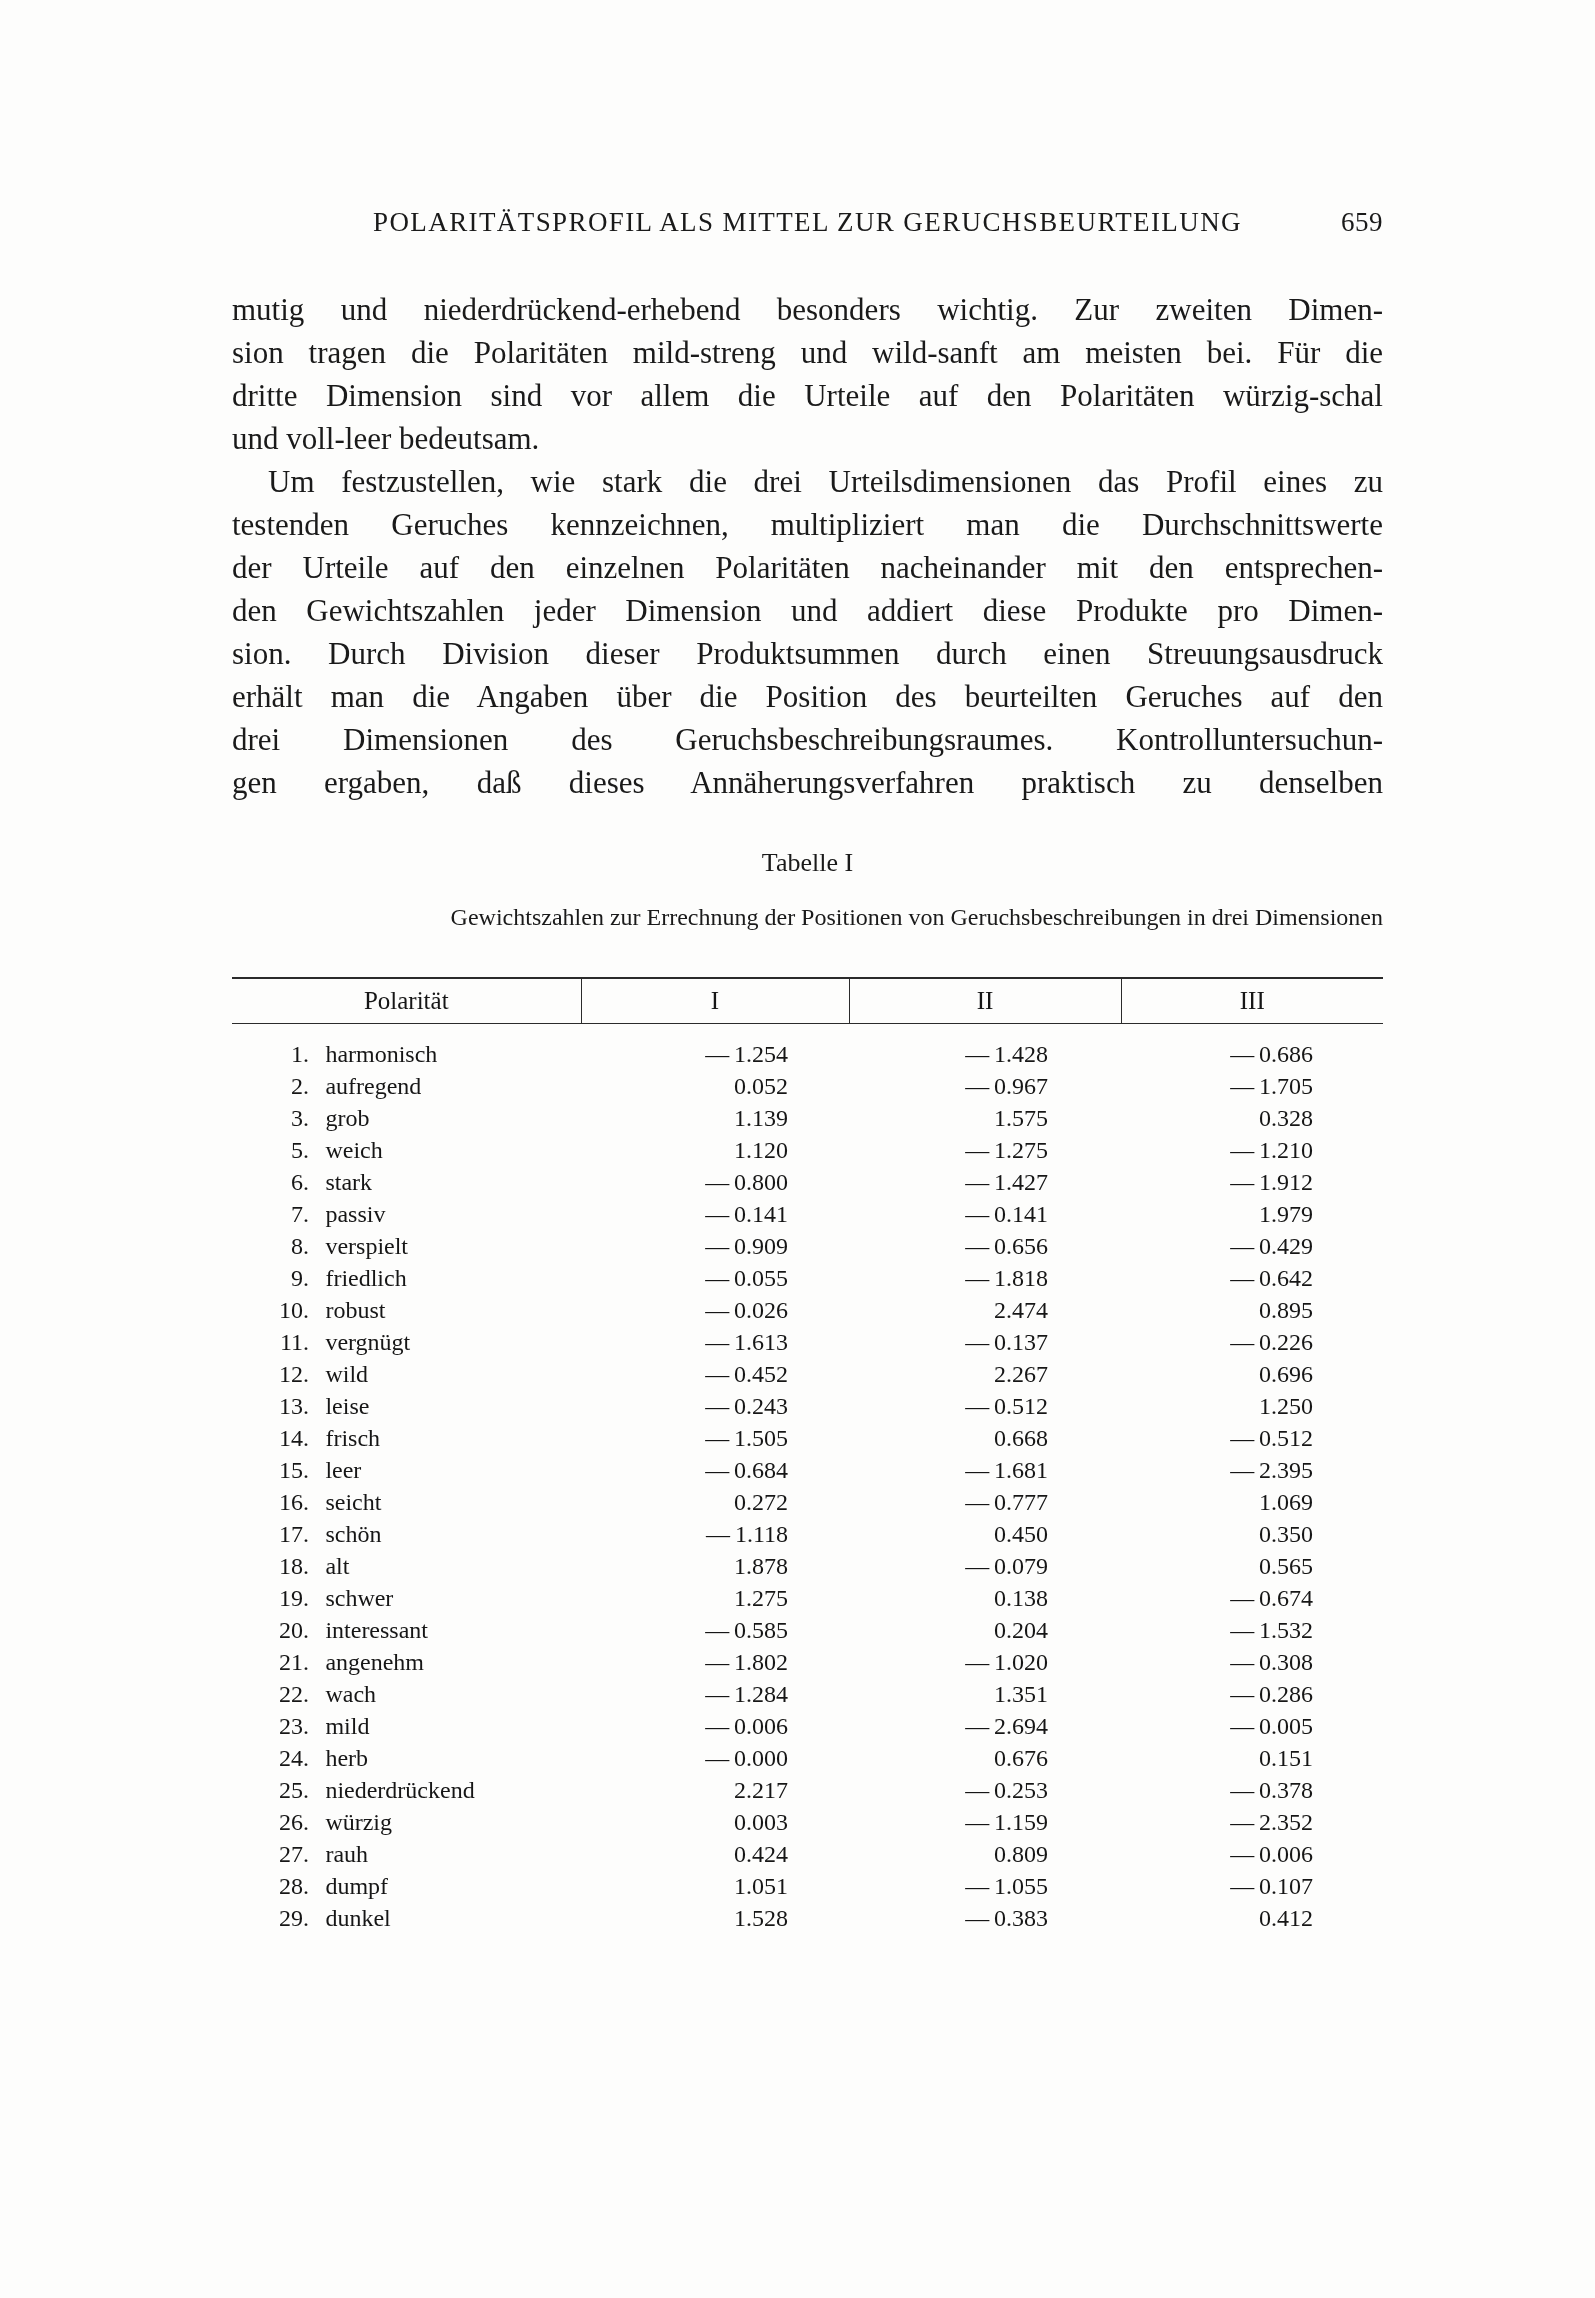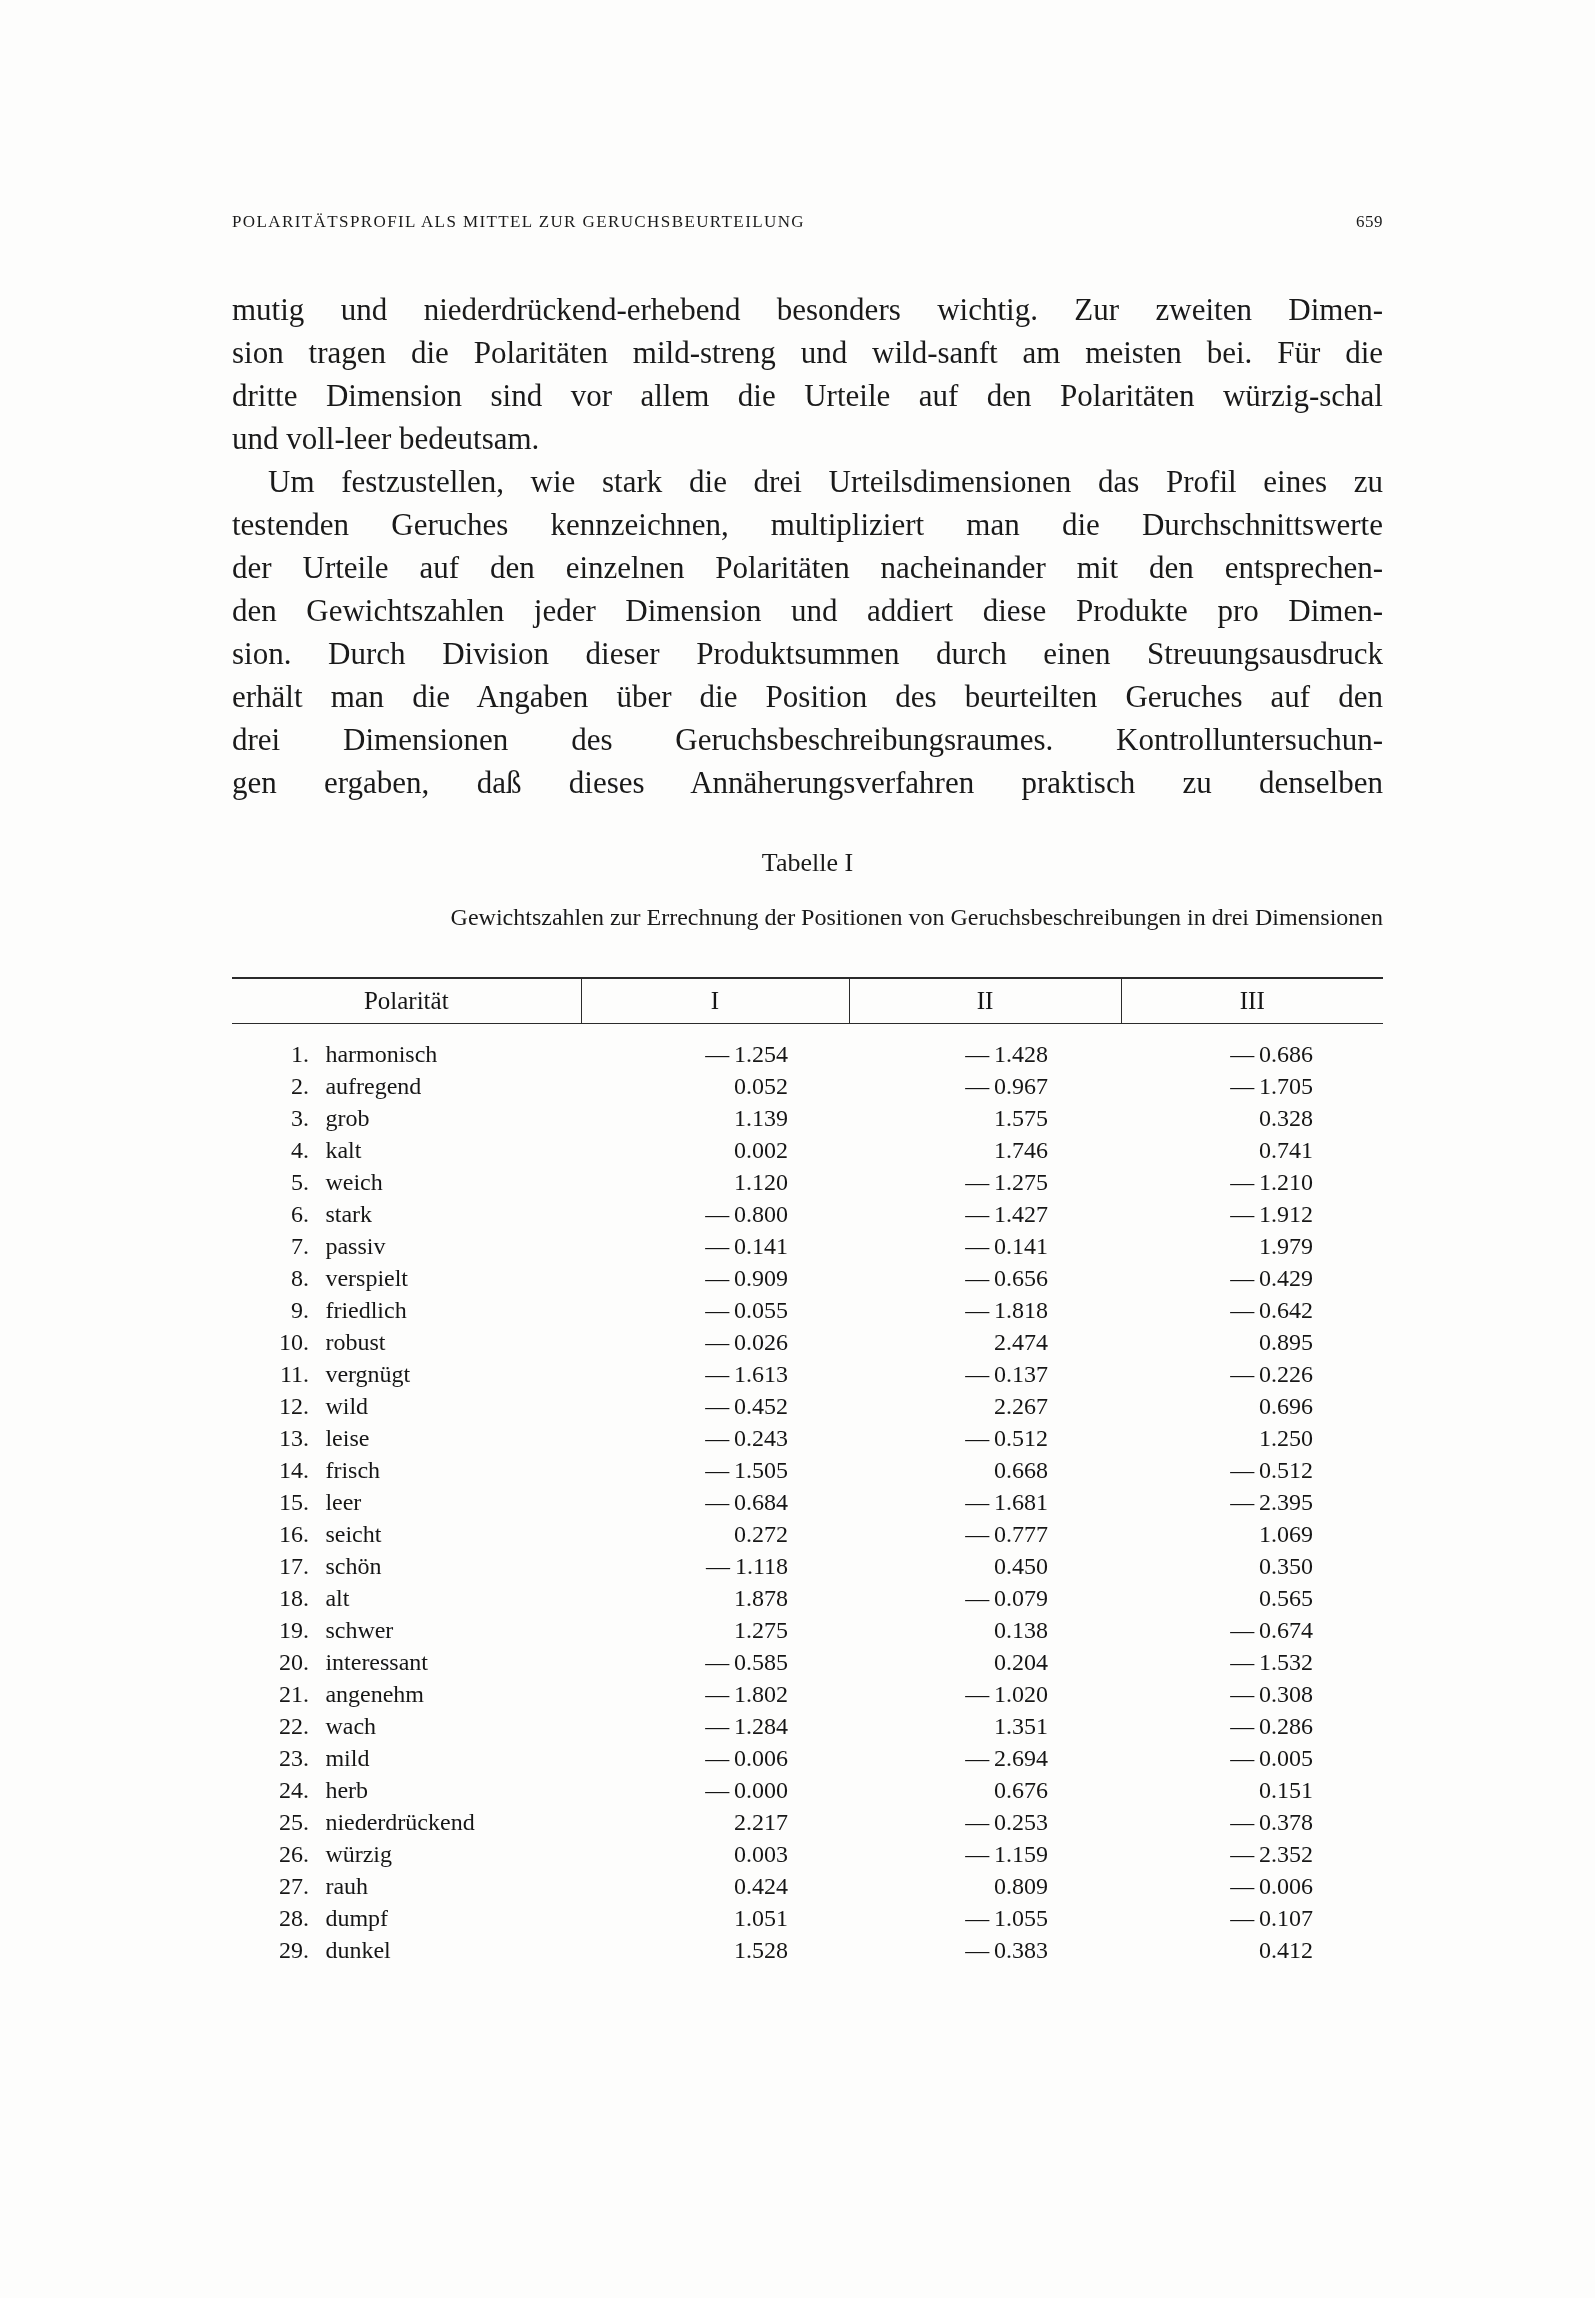--- a/index.html
+++ b/index.html
@@ -12,22 +12,22 @@
     font-family: "Liberation Serif", "DejaVu Serif", serif;
     box-sizing: border-box;
     padding-top: 206px;
     overflow: hidden;
   }
   .content { width: 1151px; margin: 0 auto 0 232px; }
 
   
   .running-head {
     position: relative;
-    text-align: left;
-    font-size: 17px;
+    text-align: center;
+    font-size: 27px;
     letter-spacing: 1.4px;
     line-height: 32px;
     white-space: nowrap;
   }
   .running-head .page-number {
     position: absolute;
     right: 0; top: 0;
     letter-spacing: 0.5px;
   }
 
@@ -134,26 +134,20 @@
             <td class="val v2">— 0.967</td>
             <td class="val v3">— 1.705</td>
           </tr>
           <tr>
             <td class="label-cell"><span class="row-num">3.</span><span class="row-label">grob</span></td>
             <td class="val v1">1.139</td>
             <td class="val v2">1.575</td>
             <td class="val v3">0.328</td>
           </tr>
           <tr>
-            <td class="label-cell"><span class="row-num">4.</span><span class="row-label">kalt</span></td>
-            <td class="val v1">0.002</td>
-            <td class="val v2">1.746</td>
-            <td class="val v3">0.741</td>
-          </tr>
-          <tr>
             <td class="label-cell"><span class="row-num">5.</span><span class="row-label">weich</span></td>
             <td class="val v1">1.120</td>
             <td class="val v2">— 1.275</td>
             <td class="val v3">— 1.210</td>
           </tr>
           <tr>
             <td class="label-cell"><span class="row-num">6.</span><span class="row-label">stark</span></td>
             <td class="val v1">— 0.800</td>
             <td class="val v2">— 1.427</td>
             <td class="val v3">— 1.912</td>

